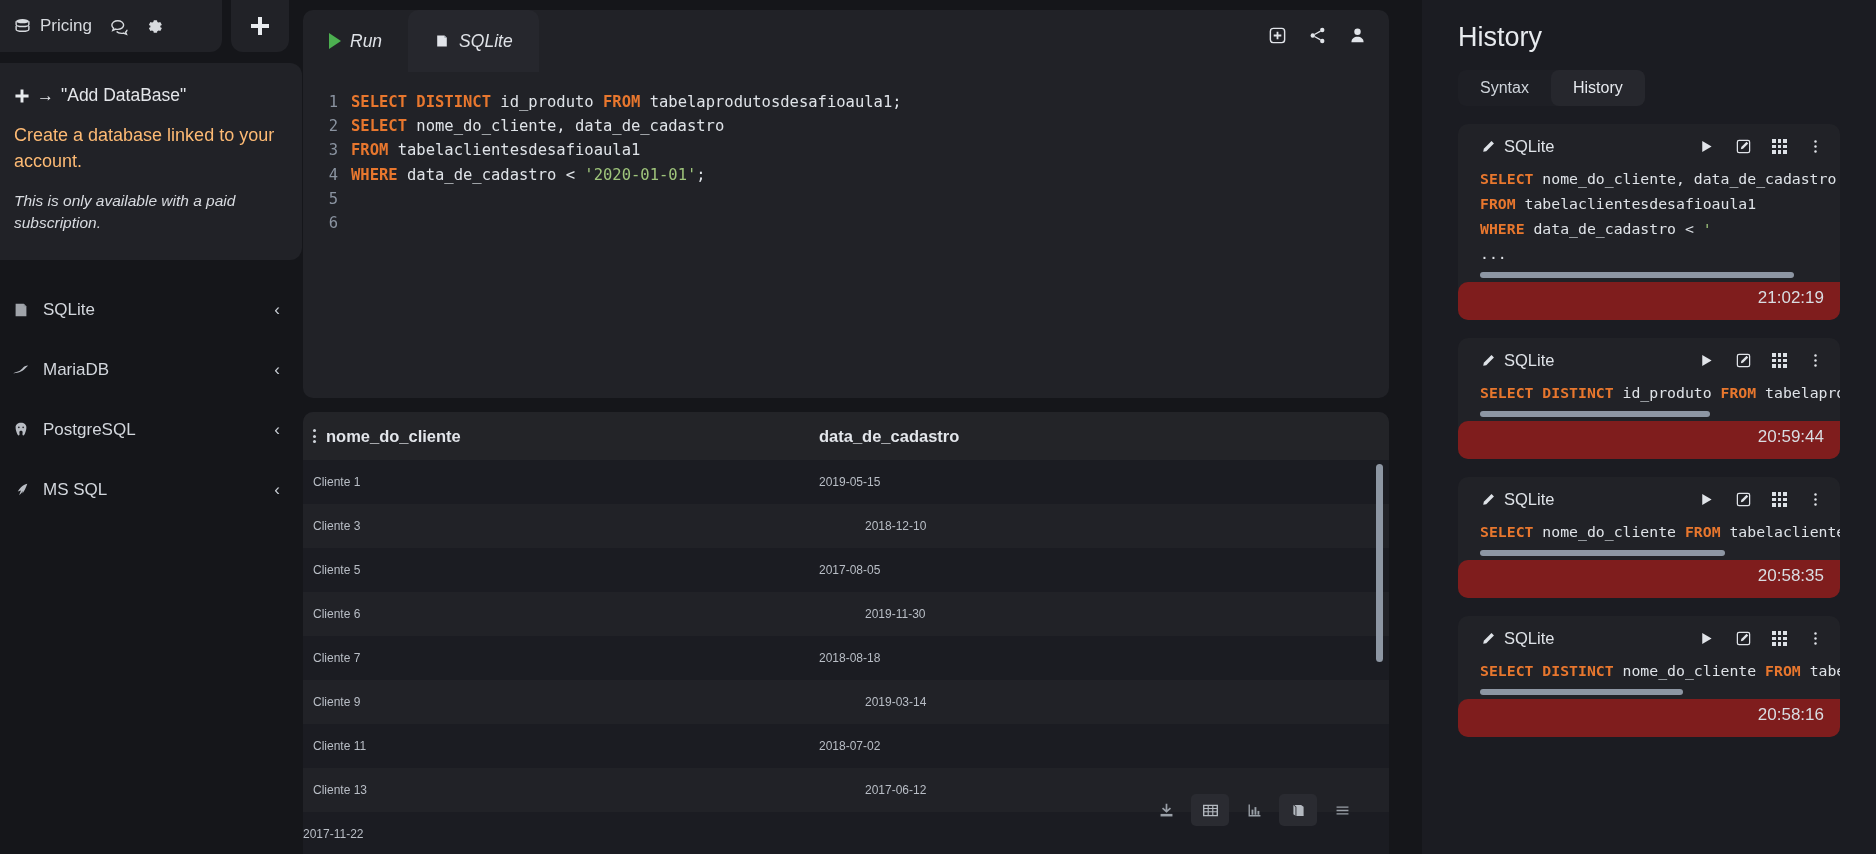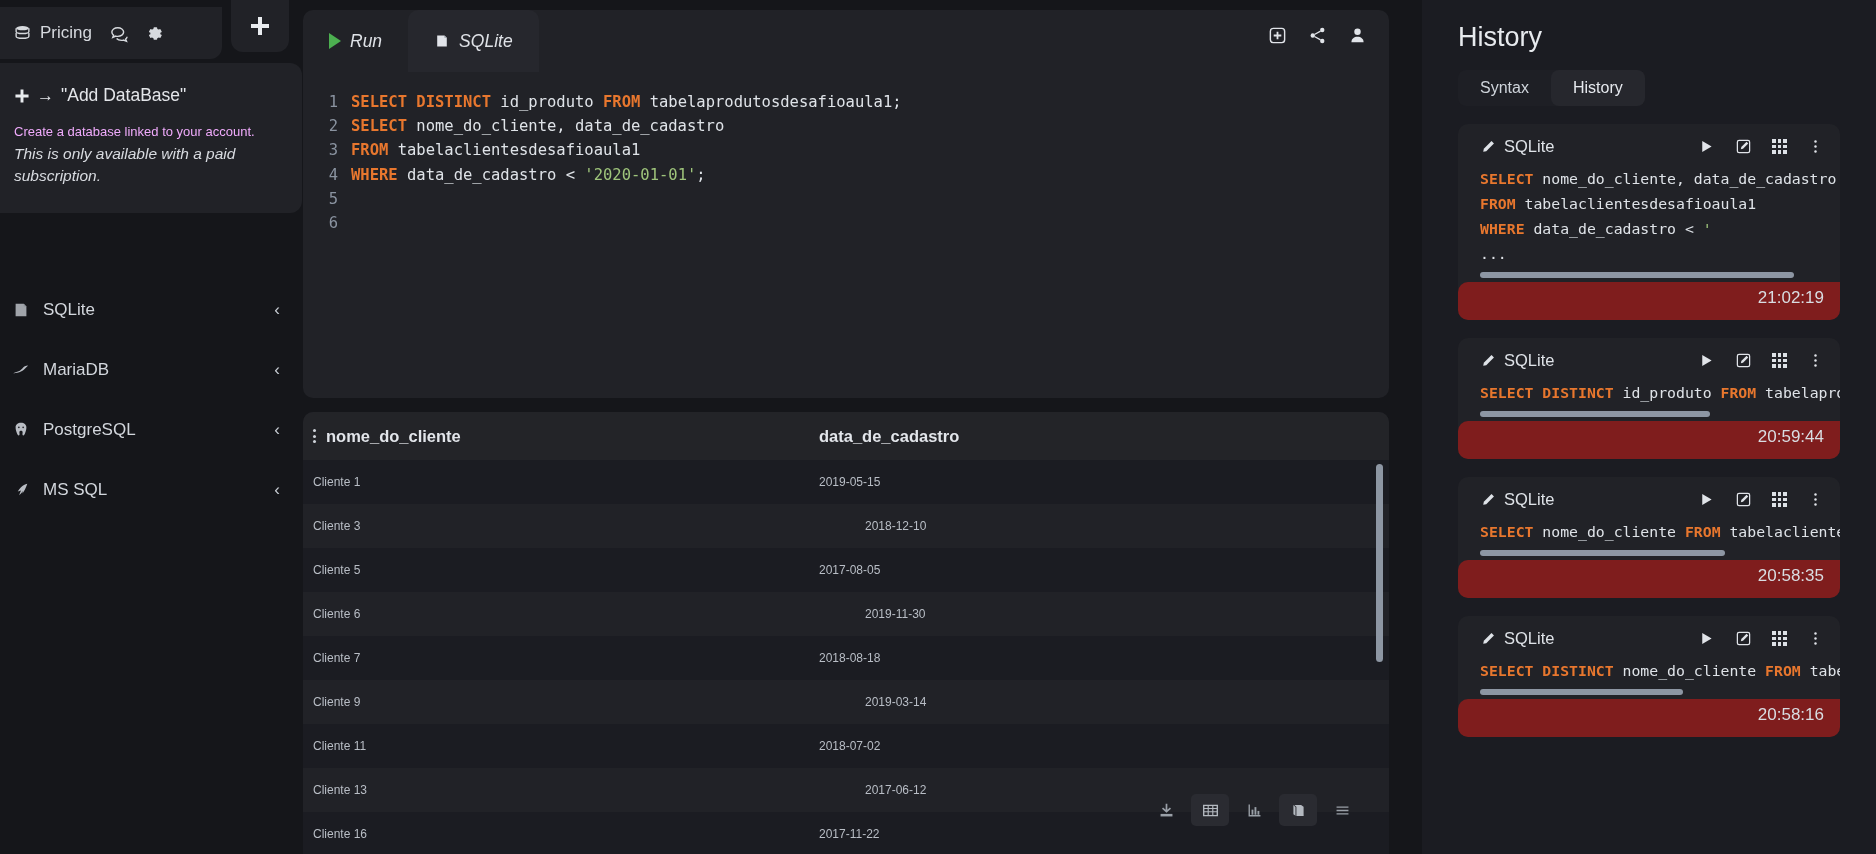--- a/index.html
+++ b/index.html
@@ -10,42 +10,42 @@
     overflow: hidden;
   }
   .app { position: relative; width: 1876px; height: 854px; display: flex; }
 
   
   .left-col { width: 302px; flex: 0 0 302px; position: relative; }
 
   .topbar-card {
     position: absolute; left: 0; top: 0; width: 222px; height: 52px;
     background: #212227; border-bottom-right-radius: 12px;
-    display: flex; align-items: center; gap: 17px; padding: 16px 14px; margin-top: 7px;
+    display: flex; align-items: center; gap: 17px; padding: 16px 14px;
   }
   .brand { display: flex; align-items: center; gap: 9px; }
   .brand-label { color: #d6d9de; font-size: 17px; }
   .ic { color: #d7dade; display: inline-flex; align-items: center; justify-content: center; }
   .ic svg { display: block; }
 
   .plus-card {
     position: absolute; left: 231px; top: 0; width: 58px; height: 52px;
     background: #212227; border-radius: 0 0 12px 12px;
     display: flex; align-items: center; justify-content: center;
   }
 
   .info-card {
     position: absolute; left: 0; top: 63px; width: 302px;
     background: #212227; border-radius: 0 12px 12px 0;
     padding: 22px 24px 26px 14px;
   }
   .info-title { color: #e4e6ea; font-size: 17.5px; display: flex; align-items: center; gap: 7px; }
   .info-title .arrow { color: #e4e6ea; font-size: 17px; }
-  .info-body { color: #f0abfc; font-size: 13px; line-height: 1.42; margin-top: 17px; }
-  .info-note { color: #d8dbe0; font-size: 15.5px; font-style: italic; line-height: 1.42; margin-top: 2px; }
+  .info-body { color: #fdba74; font-size: 18px; line-height: 1.42; margin-top: 17px; }
+  .info-note { color: #d8dbe0; font-size: 15.5px; font-style: italic; line-height: 1.42; margin-top: 16px; }
 
   .db-list { position: absolute; left: 0; top: 280px; width: 302px; }
   .db-item {
     height: 60px; display: flex; align-items: center; gap: 13px;
     padding: 0 22px 0 12px; cursor: pointer;
   }
   .db-item .db-label { color: #d3d7dd; font-size: 17px; flex: 1; }
   .db-item .chev { color: #c9ced5; font-size: 17px; }
 
   
@@ -336,21 +336,20 @@
           </div>
           <div class="rrow">
             <div class="c1">Cliente 11</div>
             <div class="c2">2018-07-02</div>
           </div>
           <div class="rrow alt">
             <div class="c1">Cliente 13</div>
             <div class="c2">2017-06-12</div>
           </div>
           <div class="rrow">
-            <div class="c1">Cliente 16</div>
             <div class="c2">2017-11-22</div>
           </div>
         </div>
       <div class="vscroll"></div>
       <div class="floatbar">
         <div class="fbtn">
           <svg width="17" height="17" viewBox="0 0 20 20" fill="#9aa0a8">
               <path d="M9 2h2v7l3-2.6 1.3 1.5L10 12.6 4.7 7.9 6 6.4 9 9z"></path>
               <path d="M3 14h14v3H3z"></path>
             </svg>

